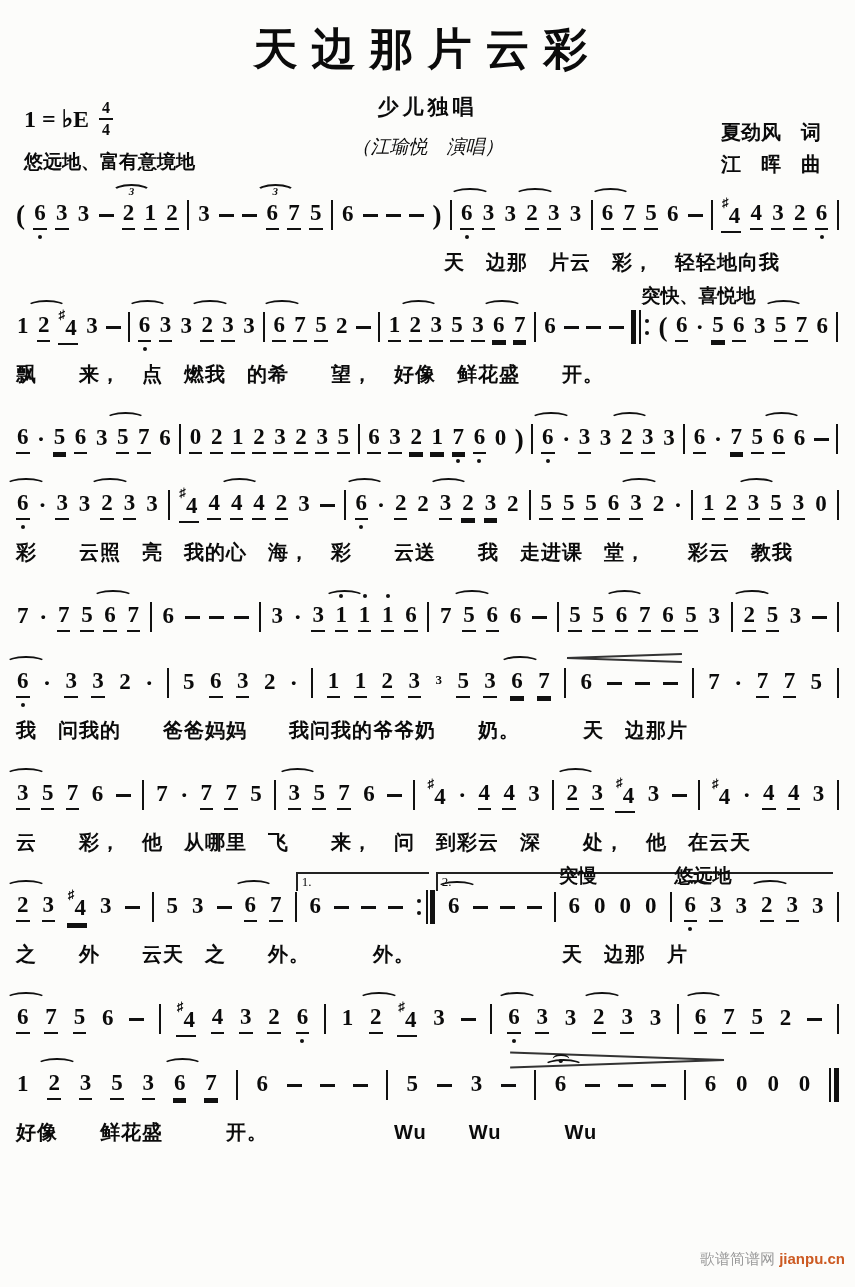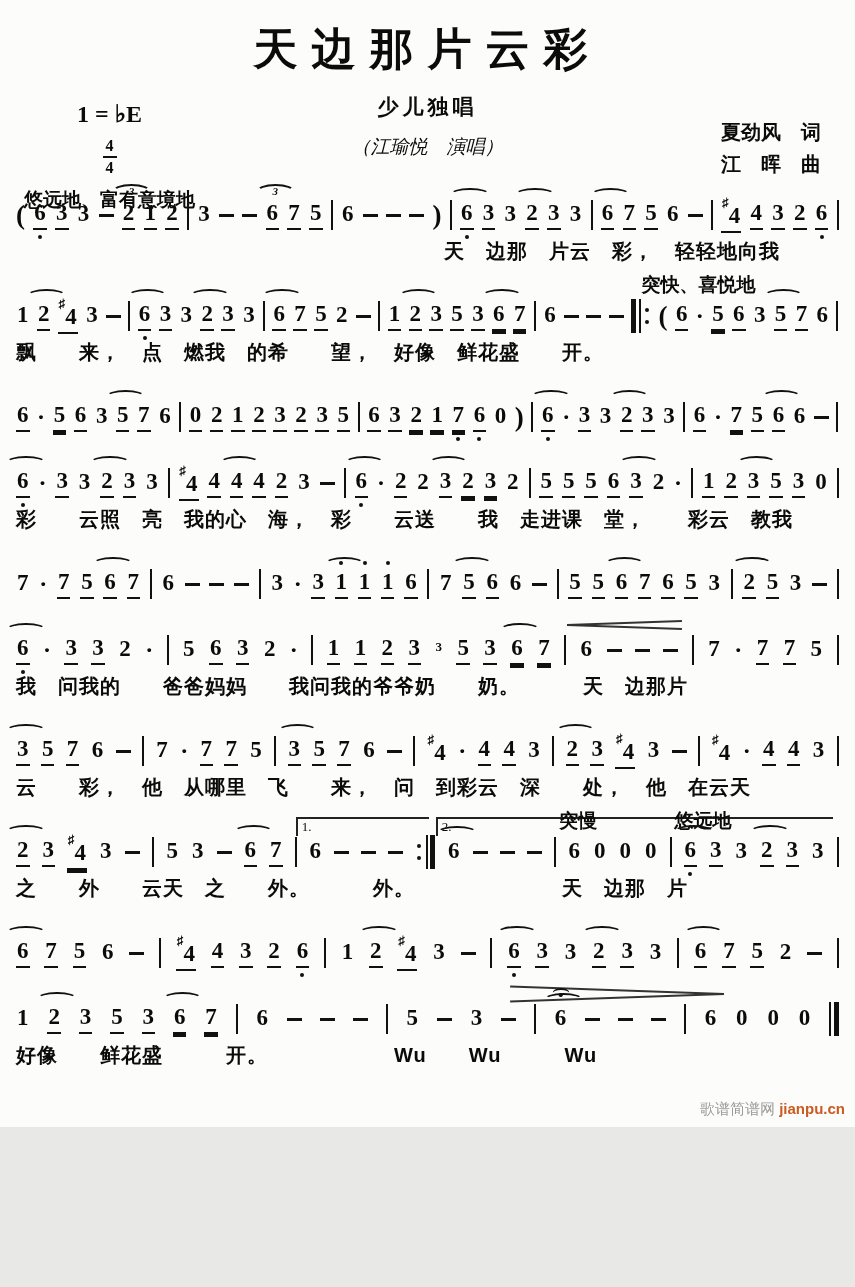--- a/index.html
+++ b/index.html
@@ -1,23 +1,23 @@
 <!DOCTYPE html>
 <html><head>
 <meta charset="utf-8">
 <style>
   html,body{margin:0;padding:0;background:#e8e8e6;}
-  .sheet{position:relative;width:855px;height:1127px;margin:0 auto;background:#fcfcfa;color:#0b0b0b;
+  .sheet{position:relative;width:855px;height:1287px;margin:0 auto;background:#fcfcfa;color:#0b0b0b;
          font-family:"Liberation Sans",sans-serif;overflow:hidden;}
   
   .title{padding-top:20px;text-align:center;font-size:44px;font-weight:bold;letter-spacing:14px;}
   .subtitle{margin-top:14px;text-align:center;font-size:21px;font-weight:bold;letter-spacing:4px;}
   .performer{margin-top:13px;text-align:center;font-size:19px;font-style:italic;}
   .meta-left{position:absolute;left:24px;top:100px;font-family:"Liberation Serif",serif;}
-  .keysig{font-size:24px;font-weight:bold;display:flex;align-items:center;gap:10px;flex-direction:column;}
+  .keysig{font-size:24px;font-weight:bold;display:flex;align-items:center;gap:10px;}
   .frac{display:inline-flex;flex-direction:column;align-items:center;font-size:16px;line-height:1;font-weight:bold;}
   .frac .num{border-bottom:2px solid #111;padding:0 3px 2px;}
   .frac .den{padding-top:2px;}
   .tempo{margin-top:11px;font-size:19px;font-weight:bold;font-family:"Liberation Sans",sans-serif;}
   .meta-right{position:absolute;right:34px;top:116px;text-align:right;font-size:20px;font-weight:bold;line-height:1.6;}
   
   .systems{position:absolute;left:16px;right:16px;top:172px;}
   .system{margin-bottom:5px;}
   .ann{position:relative;height:25px;}
   .anntxt{position:absolute;bottom:0;font-size:19px;font-weight:bold;white-space:nowrap;}
@@ -50,23 +50,23 @@
   .bl{width:2px;height:30px;background:#111;flex:0 0 auto;}
   .blw{display:flex;align-items:center;gap:2.5px;height:34px;flex:0 0 auto;}
   .blw i{display:block;}
   .blw .thin{width:2px;height:34px;background:#111;}
   .blw .thick{width:5px;height:34px;background:#111;}
   .dcol{display:flex;flex-direction:column;gap:8px;margin:0 2px;}
   .dcol i{width:4px;height:4px;border-radius:50%;background:#111;display:block;}
   .dash{width:15px;height:3px;background:#111;flex:0 0 auto;}
   .ddot{font-size:24px;}
   .paren{font-size:27px;font-weight:bold;font-family:"Liberation Serif",serif;}
-  .lyrics{margin-top:5px;height:30px;font-size:20px;font-weight:bold;letter-spacing:1px;white-space:nowrap;}
+  .lyrics{margin-top:16px;height:30px;font-size:20px;font-weight:bold;letter-spacing:1px;white-space:nowrap;}
   
-  .watermark{position:absolute;right:10px;bottom:8px;font-size:15px;margin-left:20px;}
+  .watermark{position:absolute;right:10px;bottom:18px;font-size:15px;margin-left:20px;}
 </style>
 </head>
 <body>
 
 <div class="sheet">
   <div class="title">天边那片云彩</div>
   <div class="subtitle">少儿独唱</div>
   <div class="performer">（江瑜悦　演唱）</div>
 
   <div class="meta-left">

